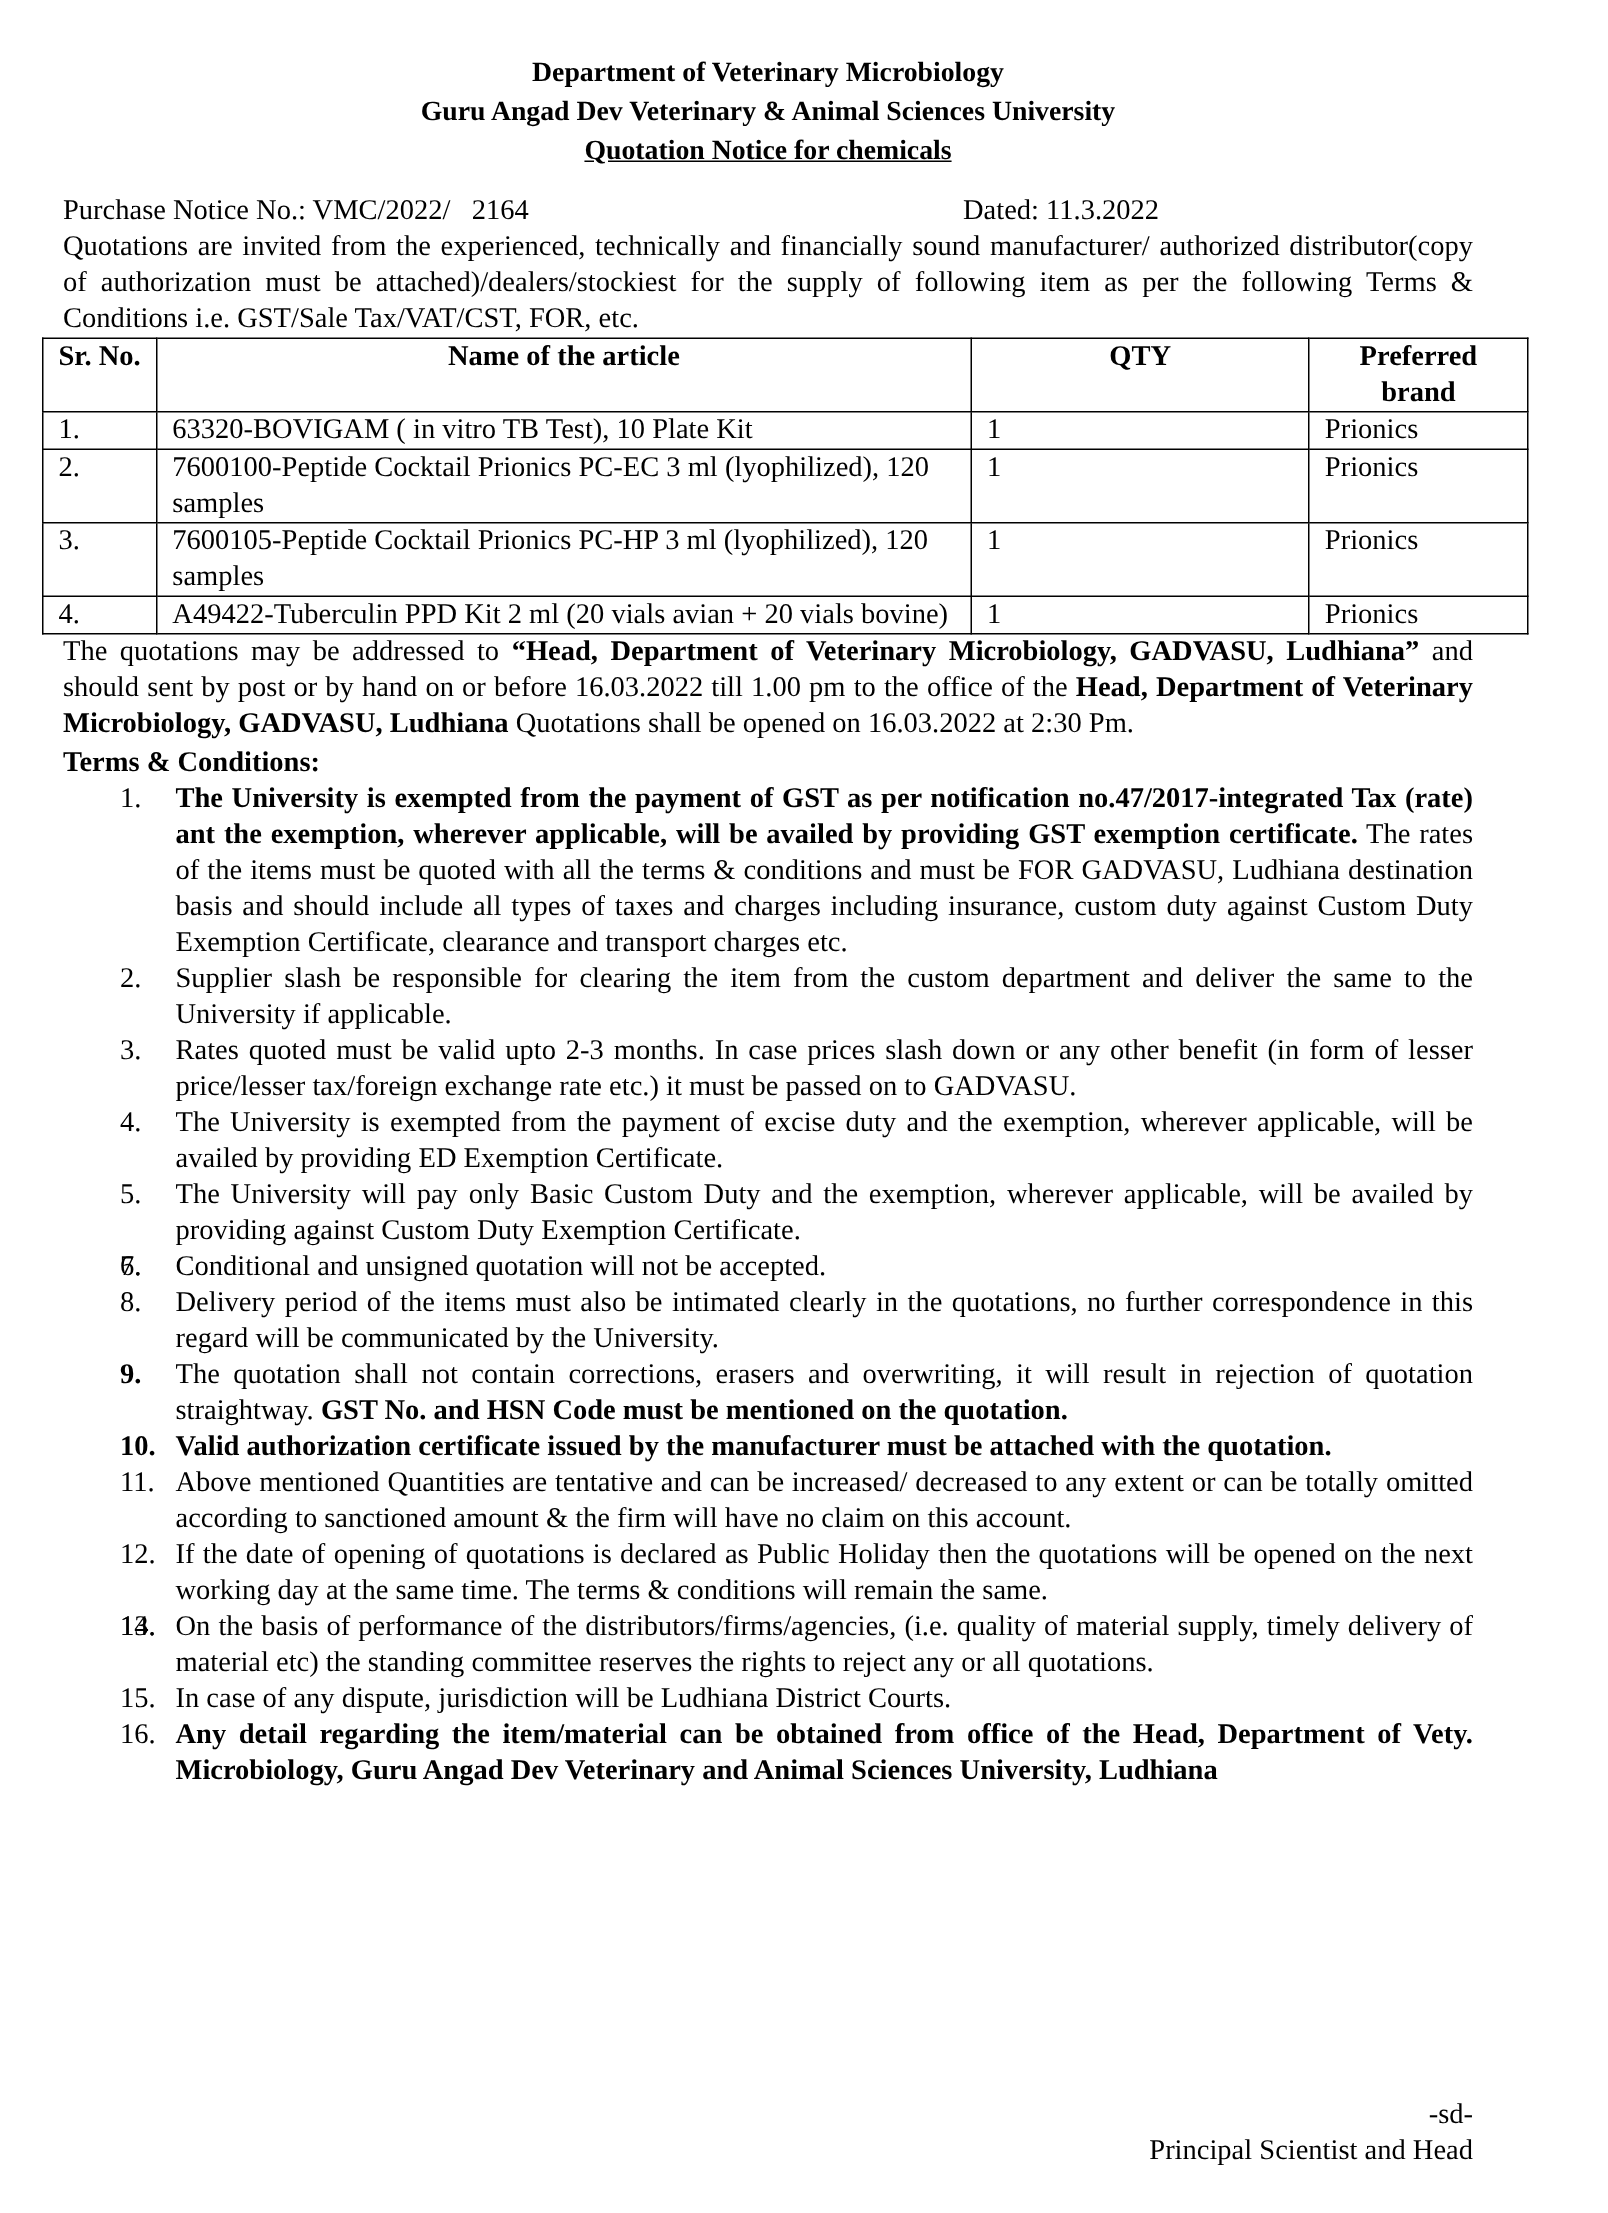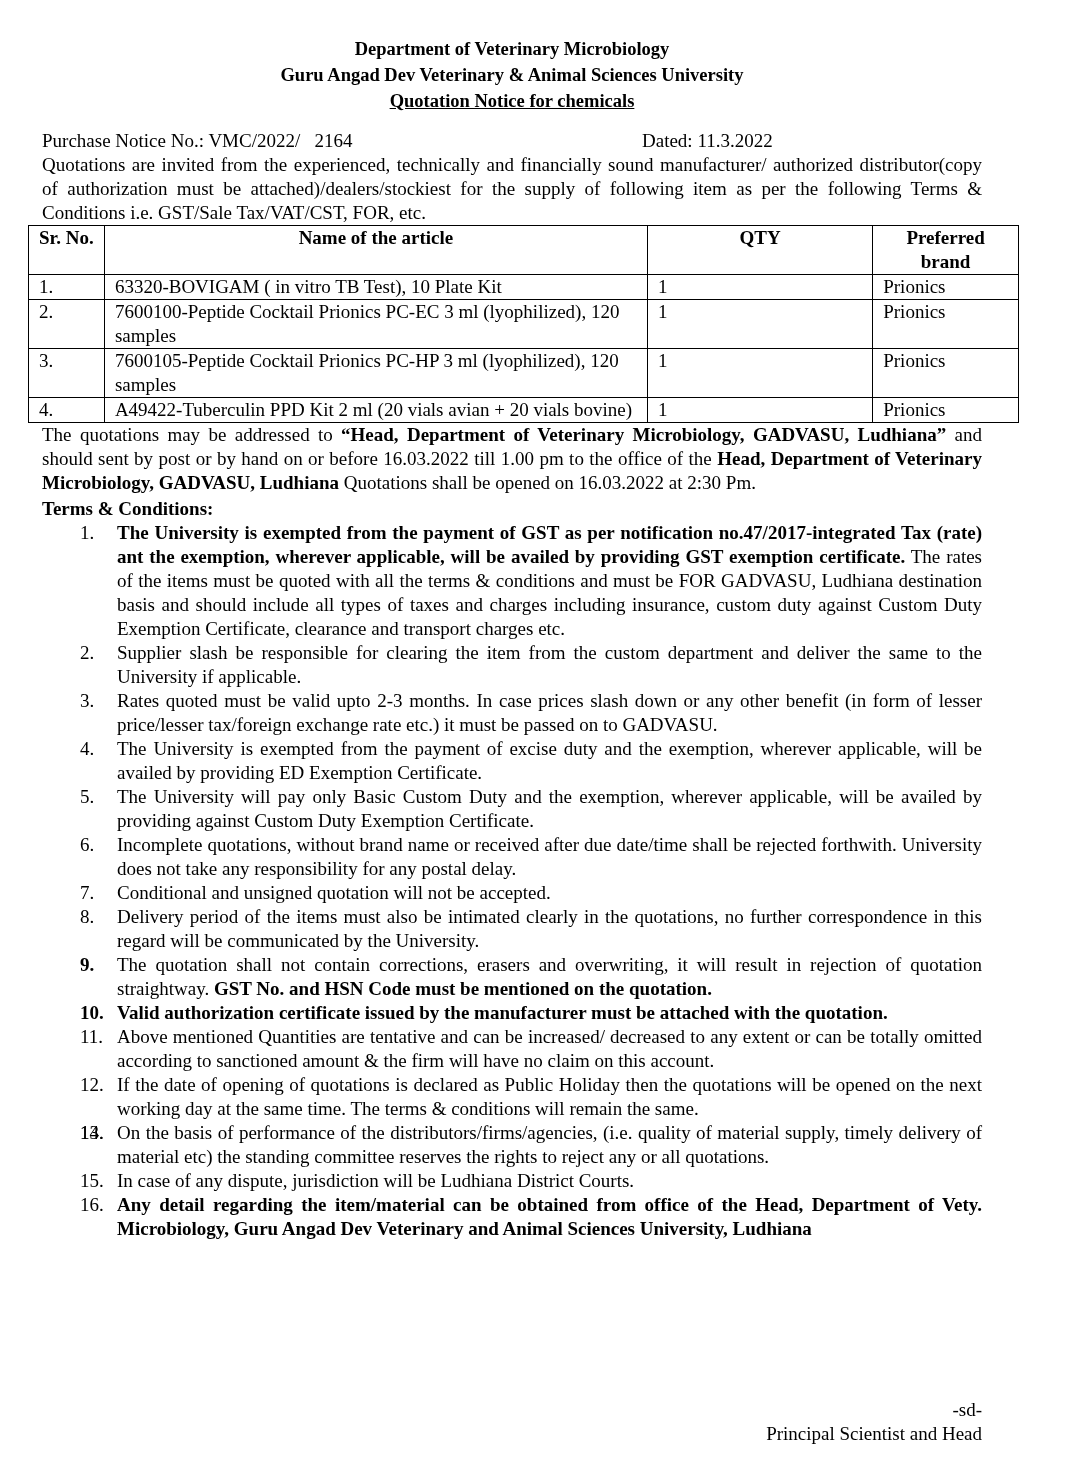--- a/index.html
+++ b/index.html
@@ -87,21 +87,21 @@
   </div>
 
   <div class="tc-title">Terms &amp; Conditions:</div>
 
   <ol class="terms" id="terms-list">
       <li><span class="num">1.</span><b>The University is exempted from the payment of GST as per notification no.47/2017-integrated Tax (rate) ant the exemption, wherever applicable, will be availed by providing GST exemption certificate.</b><span> The rates of the items must be quoted with all the terms &amp; conditions and must be FOR GADVASU, Ludhiana destination basis and should include all types of taxes and charges including insurance, custom duty against Custom Duty Exemption Certificate, clearance and transport charges etc.</span></li>
       <li><span class="num">2.</span><span>Supplier slash be responsible for clearing the item from the custom department and deliver the same to the University if applicable.</span></li>
       <li><span class="num">3.</span><span>Rates quoted must be valid upto 2-3 months. In case prices slash down or any other benefit (in form of lesser price/lesser tax/foreign exchange rate etc.) it must be passed on to GADVASU.</span></li>
       <li><span class="num">4.</span><span>The University is exempted from the payment of excise duty and the exemption, wherever applicable, will be availed by providing ED Exemption Certificate.</span></li>
       <li><span class="num">5.</span><span>The University will pay only Basic Custom Duty and the exemption, wherever applicable, will be availed by providing against Custom Duty Exemption Certificate.</span></li>
-      <li><span class="num">6.</span><span>Incomplete quotations, without brand name or received after due date/time shall be rejected forthwith. University does not take any responsibility for any postal delay.</span></li>
+      <li><span class="num">6.</span></li>
       <li><span class="num">7.</span><span>Conditional and unsigned quotation will not be accepted.</span></li>
       <li><span class="num">8.</span><span>Delivery period of the items must also be intimated clearly in the quotations, no further correspondence in this regard will be communicated by the University.</span></li>
       <li><span class="num" style="font-weight: bold;">9.</span><span>The quotation shall not contain corrections, erasers and overwriting, it will result in rejection of quotation straightway. </span><b>GST No. and HSN Code must be mentioned on the quotation.</b></li>
       <li><span class="num" style="font-weight: bold;">10.</span><b>Valid authorization certificate issued by the manufacturer must be attached with the quotation.</b></li>
       <li><span class="num">11.</span><span>Above mentioned Quantities are tentative and can be increased/ decreased to any extent or can be totally omitted according to sanctioned amount &amp; the firm will have no claim on this account.</span></li>
       <li><span class="num">12.</span><span>If the date of opening of quotations is declared as Public Holiday then the quotations will be opened on the next working day at the same time. The terms &amp; conditions will remain the same.</span></li>
       <li><span class="num">13.</span></li>
       <li><span class="num">14.</span><span>On the basis of performance of the distributors/firms/agencies, (i.e. quality of material supply, timely delivery of material etc) the standing committee reserves the rights to reject any or all quotations.</span></li>
       <li><span class="num">15.</span><span>In case of any dispute, jurisdiction will be Ludhiana District Courts.</span></li>
       <li><span class="num">16.</span><b> Any detail regarding the item/material can be obtained from office of the Head, Department of Vety. Microbiology, Guru Angad Dev Veterinary and Animal Sciences University, Ludhiana</b></li>

